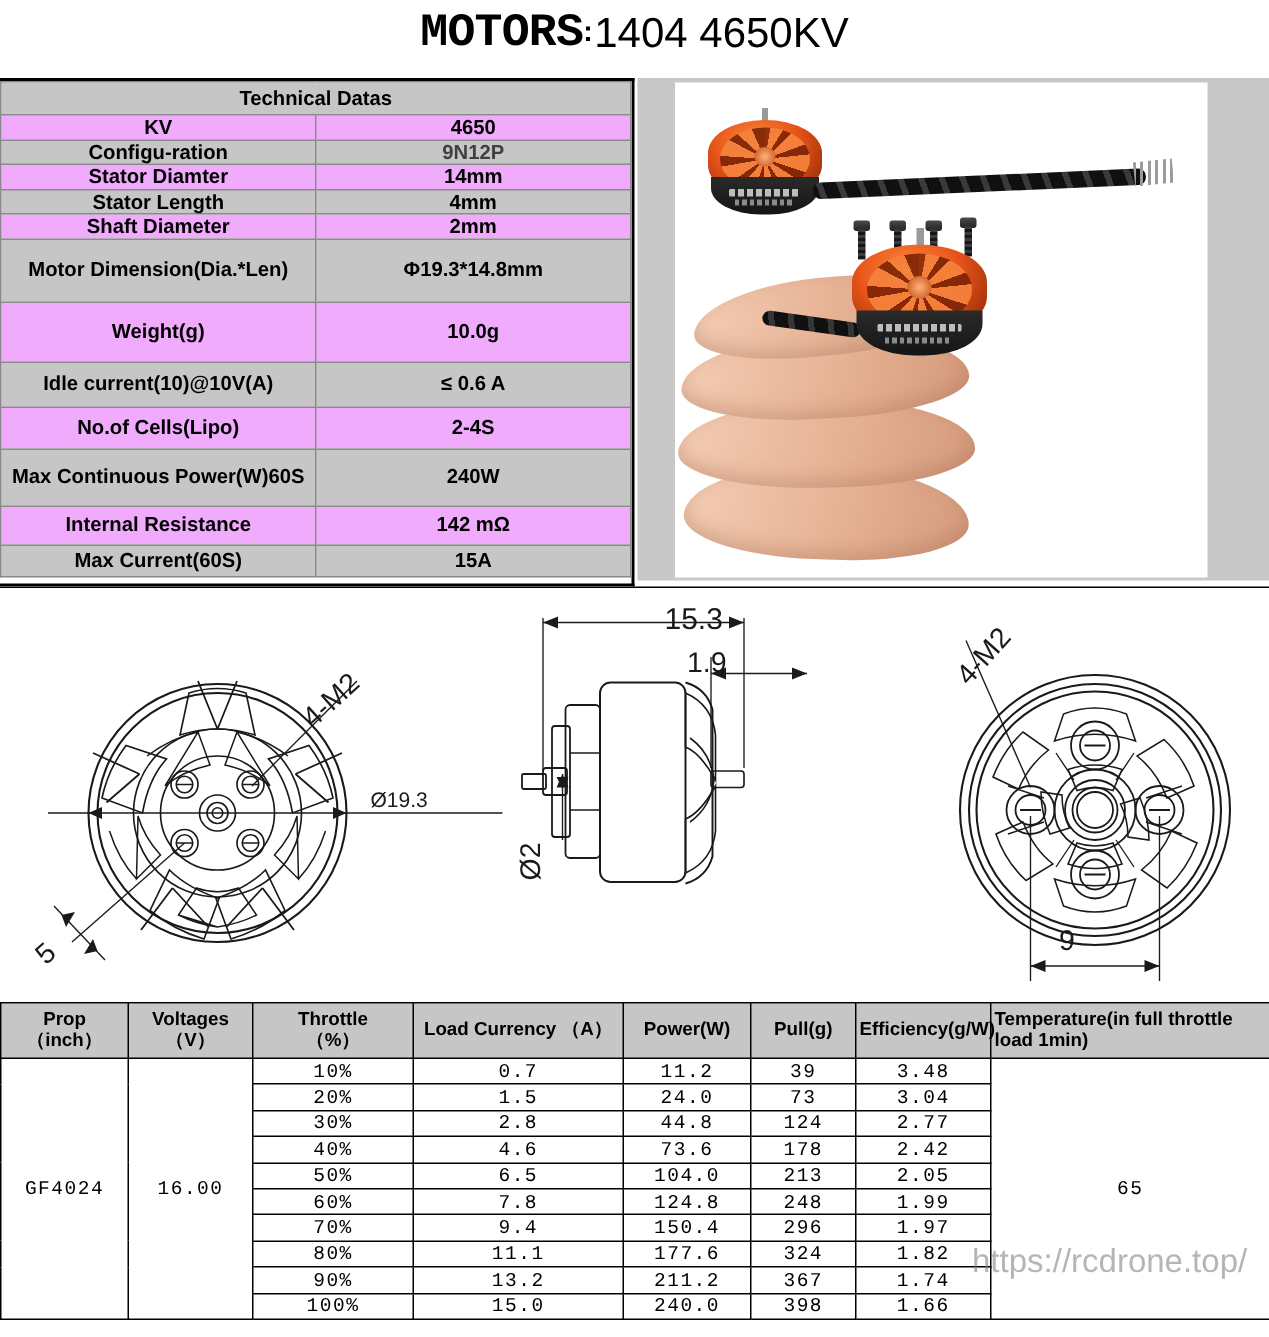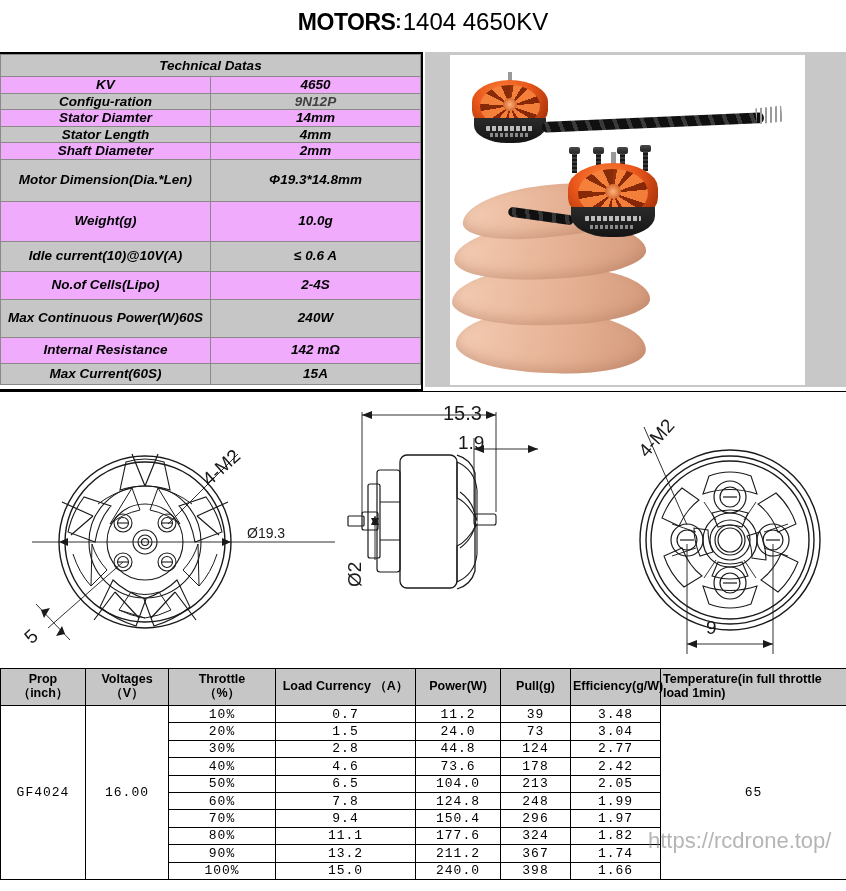--- a/index.html
+++ b/index.html
@@ -9,39 +9,39 @@
   }
   .sheet{position:relative;width:846px;height:891px;background:#fff;}
 
   
   .title-bar{
     position:absolute;left:0;top:0;width:846px;height:44px;
     display:flex;align-items:center;justify-content:center;background:#fff;
     border-bottom:1px solid #000;
   }
   .title-motors{
-    font-weight:bold;font-size:23px;letter-spacing:-0.5px;
-    font-family:Liberation Sans, sans-serif;
+    font-weight:bold;font-size:31px;letter-spacing:-0.5px;
+    font-family:Liberation Mono, monospace;
   }
   .title-colon{font-weight:bold;font-size:19px;}
   .title-model{
-    font-size:24px;font-weight:normal;letter-spacing:0px;margin-left:1px;
+    font-size:28px;font-weight:normal;letter-spacing:0px;margin-left:1px;
     font-family:"Liberation Sans",sans-serif;
   }
 
   
   .top-band{position:absolute;left:0;top:44px;width:846px;height:347px;background:#fff;}
 
   .spec-wrap{position:absolute;left:0;top:8px;width:421px;height:335px;
     border-top:2px solid #000;border-bottom:2px solid #000;border-right:2px solid #000;}
   table.spec{border-collapse:collapse;width:421px;table-layout:fixed;}
   table.spec td{
     border:1px solid #8a8a8a;
     font-size:13.5px;font-weight:bold;text-align:center;vertical-align:middle;
-    padding:0 4px;line-height:1.15;font-style:italic;
+    padding:0 4px;line-height:1.15;
   }
   table.spec td.k{width:272px;}
   table.spec td.v{width:147px;}
   .rowA{background:#c6c6c6;}
   .rowB{background:#f0abfc;}
   .spec-head td{
     background:#c6c6c6;font-size:16px;font-weight:bold;height:21px;
   }
   td.light{font-weight:normal;color:#404040;}
 

